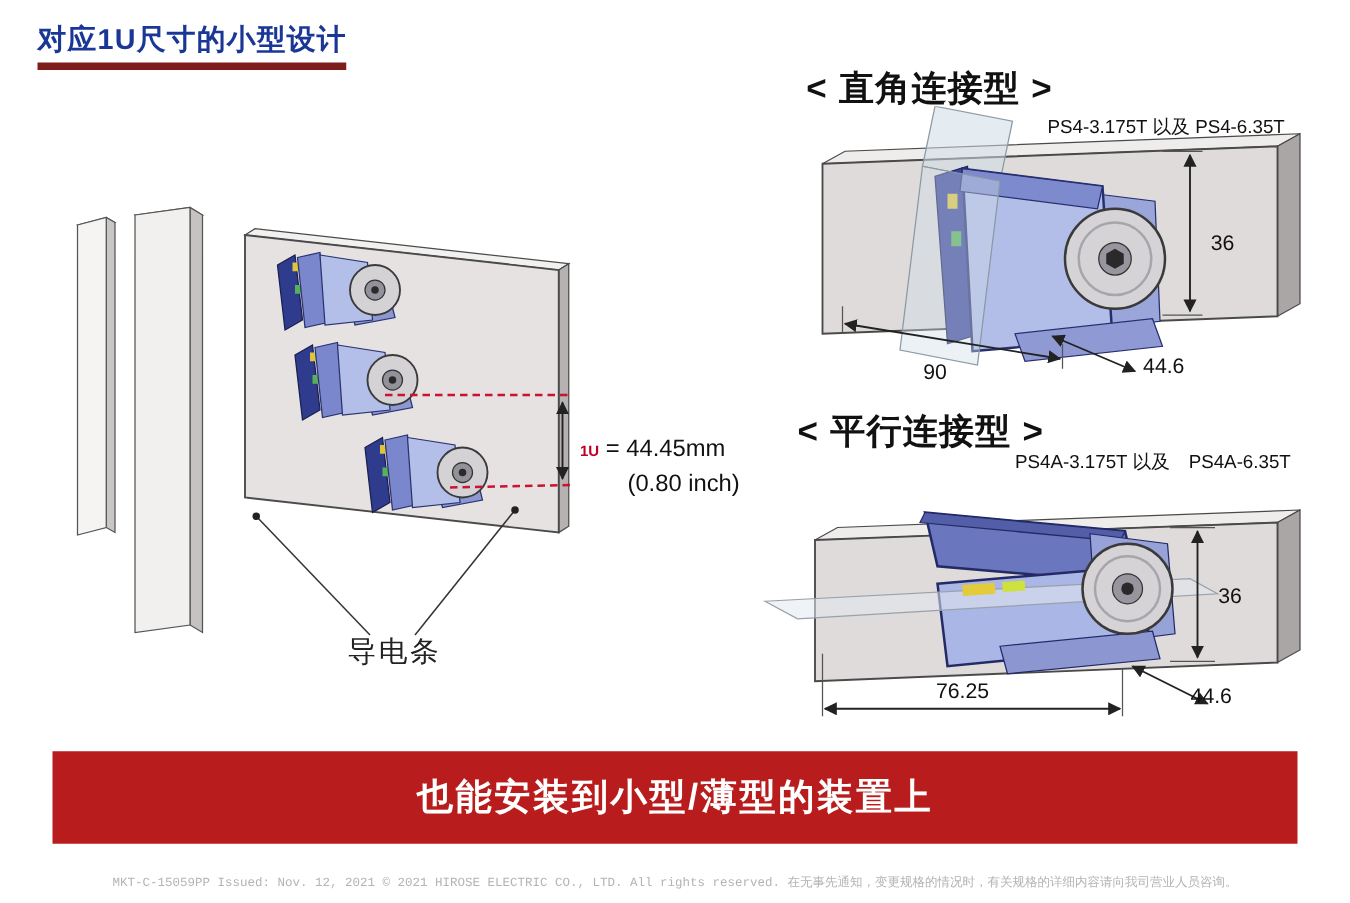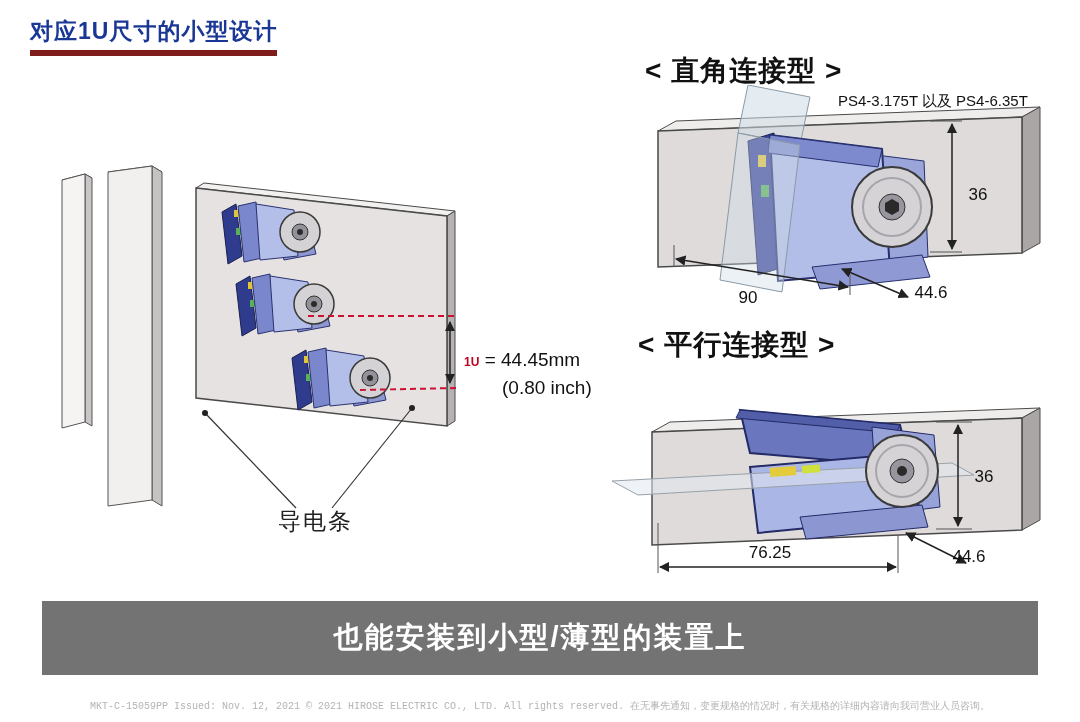--- a/index.html
+++ b/index.html
@@ -23,21 +23,21 @@
   .illus-p    { left:600px; top:375px; width:475px; height:215px; }
 
   .dim { position:absolute; font-size:17px; color:#111; text-align:center; }
 
   .unit-note { position:absolute; left:424px; top:196px; font-size:19px; color:#111; line-height:1.45; white-space:nowrap; }
   .unit-red { color:#c00020; font-weight:bold; font-size:12px; }
   .unit-inch { margin-left:38px; }
 
   .busbar-label { position:absolute; left:238px; top:356px; font-size:23px; color:#222; letter-spacing:2px; }
 
-  .banner { position:absolute; left:42px; top:601px; width:996px; height:74px; background:#737373;
+  .banner { position:absolute; left:42px; top:601px; width:996px; height:74px; background:#b91c1c;
             color:#ffffff; font-size:29px; font-weight:bold; display:flex; align-items:center;
             justify-content:center; letter-spacing:2px; }
 
   .footer { position:absolute; left:0; right:0; top:699px; text-align:center; font-size:10px; color:#b5b3b3;font-family:Liberation Mono, monospace; }
 
   svg { display:block; }
 </style>
 </head>
 <body>
 
@@ -155,20 +155,21 @@
         <line x1="322" y1="39" x2="322" y2="164" stroke="#222" stroke-width="1.5" marker-start="url(#ahR)" marker-end="url(#ahR)"></line>
       </g>
     </svg>
 
     <span class="dim" style="left:100px; top:203px; width:36px;">90</span>
     <span class="dim" style="left:276px; top:198px; width:50px;">44.6</span>
     <span class="dim" style="left:330px; top:100px; width:36px;">36</span>
   </div>
 
   <div class="section-heading heading-p">&lt; 平行连接型 &gt;</div>
+  <div class="models models-p">PS4A-3.175T 以及　PS4A-6.35T</div>
 
   <div class="illus illus-p">
     <svg width="475" height="215" viewBox="0 0 475 215">
       <defs>
         <marker id="ahP" viewBox="0 0 10 10" refX="9" refY="5" markerWidth="7" markerHeight="7" orient="auto-start-reverse">
           <path d="M0,0 L10,5 L0,10 z" fill="#222"></path>
         </marker>
       </defs>
 
       <g>

